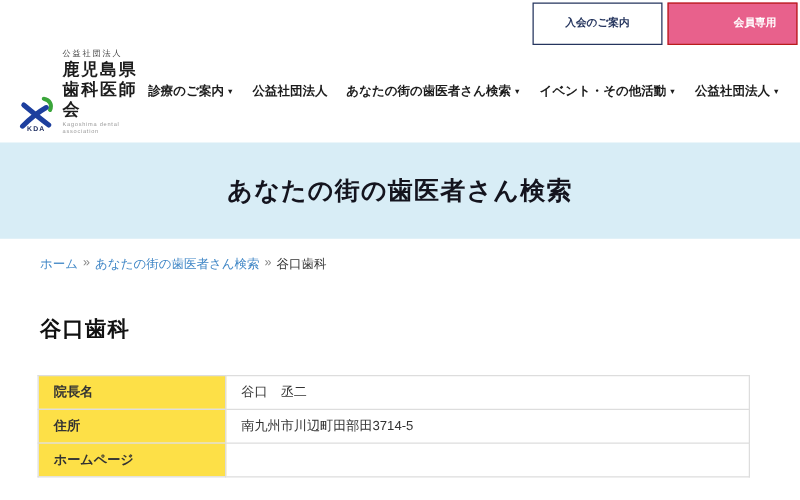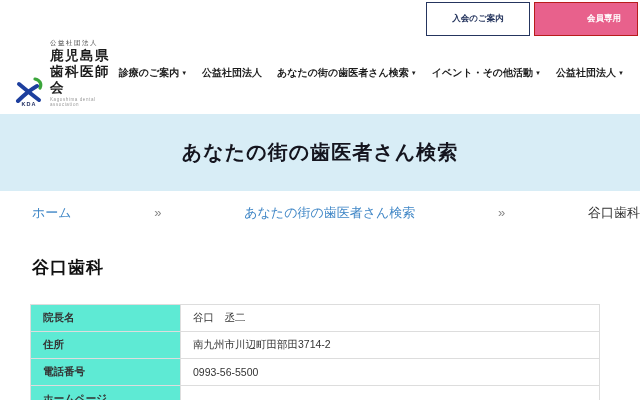--- a/index.html
+++ b/index.html
@@ -23,33 +23,33 @@
   .logo-text .org-en { font-size:4.5px; color:#9a9a9a; letter-spacing:.6px; }
   .nav { display:flex; gap:15px; align-items:center; }
   .nav a { font-size:10px; font-weight:bold; color:#1c1c1c; text-decoration:none; white-space:nowrap; cursor:pointer; }
   .nav .arr { font-size:6px; margin-left:2px; display:inline-block; transform:translateY(-1px); }
 
   
   .hero { height:77px; background:#d8edf6; display:flex; align-items:center; justify-content:center; }
   .hero h1 { font-size:20px; color:#14141e; letter-spacing:1px; font-weight:bold; }
 
   
-  .breadcrumb { margin:13px 0 0 32px; font-size:13px; display:flex; gap:4px; align-items:center;justify-content:space-between; }
+  .breadcrumb { margin:13px 0 0 32px; font-size:10px; display:flex; gap:4px; align-items:center; }
   .breadcrumb a { color:#3f86c6; text-decoration:none; cursor:pointer; }
   .breadcrumb .sep { color:#888; }
   .breadcrumb .current { color:#333; }
 
   
   .clinic-name { margin:34px 0 0 32px; font-size:17px; color:#111; letter-spacing:1px; font-weight:bold; }
 
   
   table.details { margin:25px 0 0 30px; width:570px; border-collapse:collapse; background:#fff; }
   table.details th, table.details td { border:1px solid #dddddd; height:27px; font-size:10.5px;
     padding:0 0 0 12px; text-align:left; vertical-align:middle; }
-  table.details th { width:150px; background:#5eead4; font-weight:600; color:#333; }
+  table.details th { width:150px; background:#fde047; font-weight:600; color:#333; }
   table.details td { color:#333; }
 </style>
 </head>
 <body>
 
 <div class="topbar">
   <div class="tb-btn outline">入会のご案内</div>
   <div class="tb-btn pink">会員専用</div>
 </div>
 
@@ -93,25 +93,21 @@
 <h2 class="clinic-name">谷口歯科</h2>
 
 <table class="details">
   <tbody>
     <tr>
       <th>院長名</th>
       <td>谷口　丞二</td>
     </tr>
     <tr>
       <th>住所</th>
-      <td>南九州市川辺町田部田3714-2</td>
-    </tr>
-    <tr>
-      <th>電話番号</th>
-      <td>0993-56-5500</td>
+      <td>南九州市川辺町田部田3714-5</td>
     </tr>
     <tr>
       <th>ホームページ</th>
       <td></td>
     </tr>
 
   </tbody>
 </table>
 
 </body></html>

